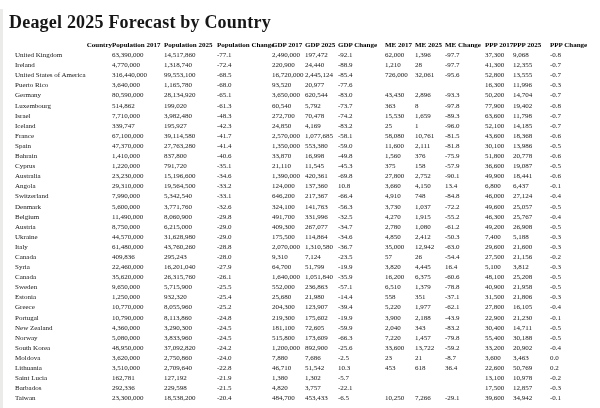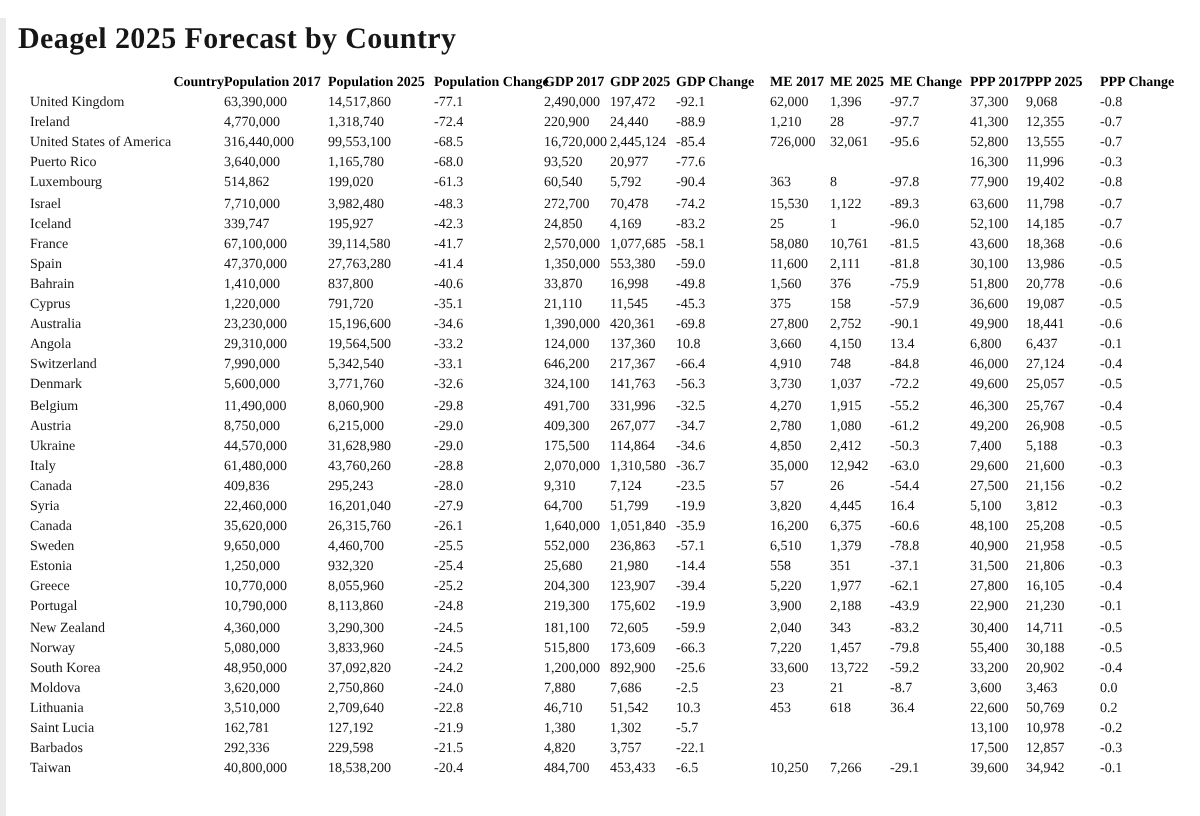--- a/index.html
+++ b/index.html
@@ -20,21 +20,21 @@
     left: 0;
     top: 9px;
     width: 3px;
     height: 399px;
     background: #ebebe9;
   }
   .page {
     padding-top: 10px;
   }
   .page-title {
-    font-size: 15px;
+    font-size: 18px;
     font-weight: bold;
     margin: 2px 0 7px 9px;
     letter-spacing: 0.2px;
     white-space: nowrap;
   }
   table.forecast {
     border-collapse: collapse;
     table-layout: fixed;
     margin-left: 8px;
     width: 584px;
@@ -154,44 +154,59 @@
           <td class="c5">20,977</td>
           <td class="c6">-77.6</td>
           <td class="c7"></td>
           <td class="c8"></td>
           <td class="c9"></td>
           <td class="c10">16,300</td>
           <td class="c11">11,996</td>
           <td class="c12">-0.3</td>
         </tr>
         <tr>
+          <td class="c0">Germany</td>
+          <td class="c1">80,590,000</td>
+          <td class="c2">28,134,920</td>
+          <td class="c3">-65.1</td>
+          <td class="c4">3,650,000</td>
+          <td class="c5">620,544</td>
+          <td class="c6">-83.0</td>
+          <td class="c7">43,430</td>
+          <td class="c8">2,896</td>
+          <td class="c9">-93.3</td>
+          <td class="c10">50,200</td>
+          <td class="c11">14,704</td>
+          <td class="c12">-0.7</td>
+        </tr>
+        <tr>
           <td class="c0">Luxembourg</td>
           <td class="c1">514,862</td>
           <td class="c2">199,020</td>
           <td class="c3">-61.3</td>
           <td class="c4">60,540</td>
           <td class="c5">5,792</td>
-          <td class="c6">-90.4</td>
+          <td class="c6">-73.7</td>
           <td class="c7">363</td>
           <td class="c8">8</td>
           <td class="c9">-97.8</td>
           <td class="c10">77,900</td>
           <td class="c11">19,402</td>
           <td class="c12">-0.8</td>
         </tr>
         <tr>
           <td class="c0">Israel</td>
           <td class="c1">7,710,000</td>
           <td class="c2">3,982,480</td>
           <td class="c3">-48.3</td>
           <td class="c4">272,700</td>
           <td class="c5">70,478</td>
           <td class="c6">-74.2</td>
           <td class="c7">15,530</td>
-          <td class="c8">1,122</td>
+          <td class="c8">1,659</td>
           <td class="c9">-89.3</td>
           <td class="c10">63,600</td>
           <td class="c11">11,798</td>
           <td class="c12">-0.7</td>
         </tr>
         <tr>
           <td class="c0">Iceland</td>
           <td class="c1">339,747</td>
           <td class="c2">195,927</td>
           <td class="c3">-42.3</td>
@@ -426,21 +441,21 @@
           <td class="c7">16,200</td>
           <td class="c8">6,375</td>
           <td class="c9">-60.6</td>
           <td class="c10">48,100</td>
           <td class="c11">25,208</td>
           <td class="c12">-0.5</td>
         </tr>
         <tr>
           <td class="c0">Sweden</td>
           <td class="c1">9,650,000</td>
-          <td class="c2">4,460,700</td>
+          <td class="c2">5,715,900</td>
           <td class="c3">-25.5</td>
           <td class="c4">552,000</td>
           <td class="c5">236,863</td>
           <td class="c6">-57.1</td>
           <td class="c7">6,510</td>
           <td class="c8">1,379</td>
           <td class="c9">-78.8</td>
           <td class="c10">40,900</td>
           <td class="c11">21,958</td>
           <td class="c12">-0.5</td>
@@ -590,21 +605,21 @@
           <td class="c6">-22.1</td>
           <td class="c7"></td>
           <td class="c8"></td>
           <td class="c9"></td>
           <td class="c10">17,500</td>
           <td class="c11">12,857</td>
           <td class="c12">-0.3</td>
         </tr>
         <tr>
           <td class="c0">Taiwan</td>
-          <td class="c1">40,800,000</td>
+          <td class="c1">23,300,000</td>
           <td class="c2">18,538,200</td>
           <td class="c3">-20.4</td>
           <td class="c4">484,700</td>
           <td class="c5">453,433</td>
           <td class="c6">-6.5</td>
           <td class="c7">10,250</td>
           <td class="c8">7,266</td>
           <td class="c9">-29.1</td>
           <td class="c10">39,600</td>
           <td class="c11">34,942</td>

